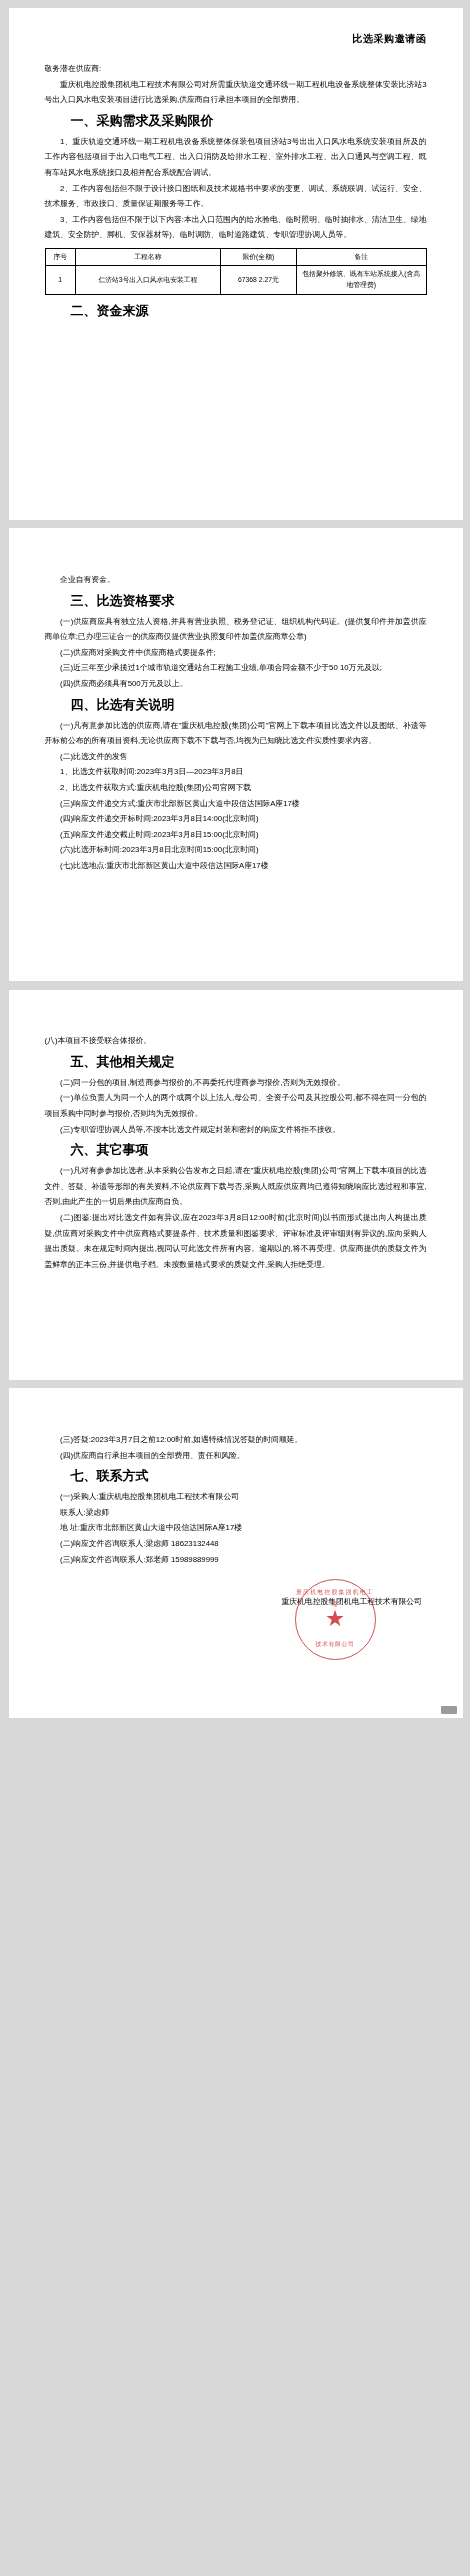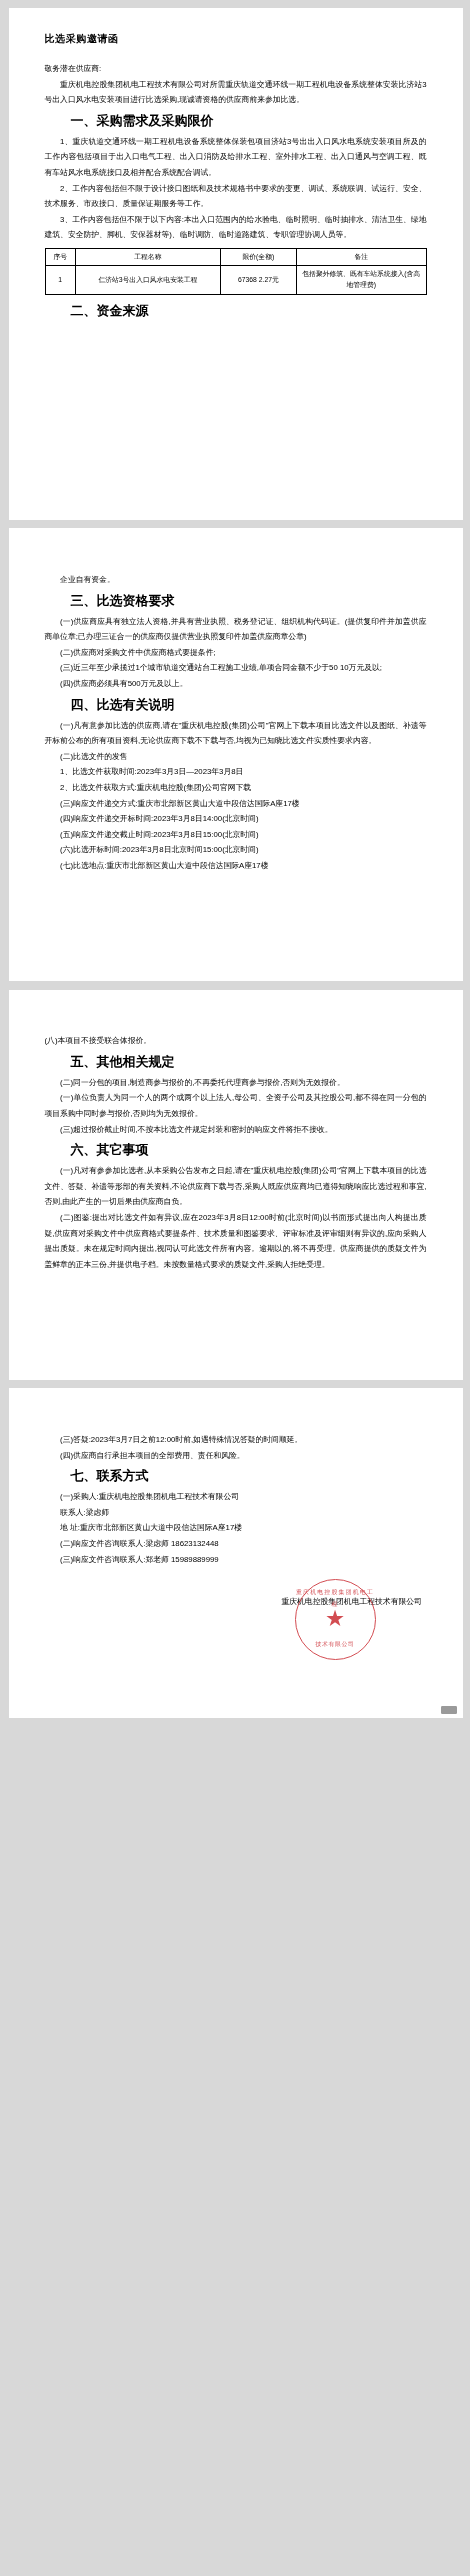--- a/index.html
+++ b/index.html
@@ -15,21 +15,21 @@
     padding: 8.2px 0 17.6px 0;
   }
   .sheet {
     width: 454px;
     margin: 0 auto 8.2px auto;
     background: #ffffff;
     padding: 20px 36px 20px 36px;
     position: relative;
   }
   .doc-title {
-    text-align: left;
+    text-align: right;
     font-size: 10px;
     font-weight: bold;
     letter-spacing: 0.6px;
     margin: 3.5px 0 15.3px 0;
     color: #000;
   }
   p.para {
     font-size: 7.8px;
     line-height: 2.0;
     color: #000;
@@ -130,21 +130,21 @@
 </style>
 </head>
 <body>
 
 <div class="page-wrap">
 
   <div class="sheet">
     <div class="doc-title">比选采购邀请函</div>
 
     <p class="para">敬务潜在供应商:</p>
-    <p class="para indent2">重庆机电控股集团机电工程技术有限公司对所需重庆轨道交通环线一期工程机电设备系统整体安装比济站3号出入口风水电安装项目进行比选采购,现诚请资格的供应商前来参加比选。</p>
+    <p class="para indent2">重庆机电控股集团机电工程技术有限公司对所需重庆轨道交通环线一期工程机电设备系统整体安装比济站3号出入口风水电安装项目进行比选采购,供应商自行承担本项目的全部费用。</p>
 
     <p class="section-h">一、采购需求及采购限价</p>
     <p class="para indent2">1、重庆轨道交通环线一期工程机电设备系统整体保装包项目济站3号出出入口风水电系统安装项目所及的工作内容包括项目于出入口电气工程、出入口消防及给排水工程、室外排水工程、出入口通风与空调工程、既有车站风水电系统接口及相并配合系统配合调试。</p>
     <p class="para indent2">2、工作内容包括但不限于设计接口图纸和及技术规格书中要求的变更、调试、系统联调、试运行、安全、技术服务、市政接口、质量保证期服务等工作。</p>
     <p class="para indent2">3、工作内容包括但不限于以下内容:本出入口范围内的给水验电、临时照明、临时抽排水、清洁卫生、绿地建筑、安全防护、脚机、安保器材等)、临时调防、临时道路建筑、专职管理协调人员等。</p>
 
     <table class="price-table">
       <thead>
         <tr>
           <th class="col-no">序号</th>
@@ -194,21 +194,21 @@
   </div>
 
   <div class="sheet">
     <div class="spacer-sm"></div>
 
     <p class="para">(八)本项目不接受联合体报价。</p>
 
     <p class="section-h">五、其他相关规定</p>
     <p class="para indent2">(二)同一分包的项目,制造商参与报价的,不再委托代理商参与报价,否则为无效报价。</p>
     <p class="para indent2">(一)单位负责人为同一个人的两个或两个以上法人,母公司、全资子公司及其控股公司,都不得在同一分包的项目系购中同时参与报价,否则均为无效报价。</p>
-    <p class="para indent2">(三)超过报价截止时间,不按本比选文件规定封装和密封的响应文件将拒不接收。</p>
+    <p class="para indent2">(三)专职管理协调人员等,不按本比选文件规定封装和密封的响应文件将拒不接收。</p>
 
     <p class="section-h">六、其它事项</p>
     <p class="para indent2">(一)凡对有参参加比选者,从本采购公告发布之日起,请在"重庆机电控股(集团)公司"官网上下载本项目的比选文件、答疑、补遗等形部的有关资料,不论供应商下载与否,采购人既应供应商均已遵得知晓响应比选过程和事宜,否则,由此产生的一切后果由供应商自负。</p>
     <p class="para indent2">(二)图鉴:提出对比选文件如有异议,应在2023年3月8日12:00时前(北京时间)以书面形式提出向人构提出质疑,供应商对采购文件中供应商格式要提条件、技术质量和图鉴要求、评审标准及评审细则有异议的,应向采购人提出质疑。未在规定时间内提出,视同认可此选文件所有内容。逾期以的,将不再受理。供应商提供的质疑文件为盖鲜章的正本三份,并提供电子档。未按数量格式要求的质疑文件,采购人拒绝受理。</p>
 
     <div class="spacer-md"></div>
   </div>
 
   <div class="sheet">
     <div class="spacer-sm"></div>

